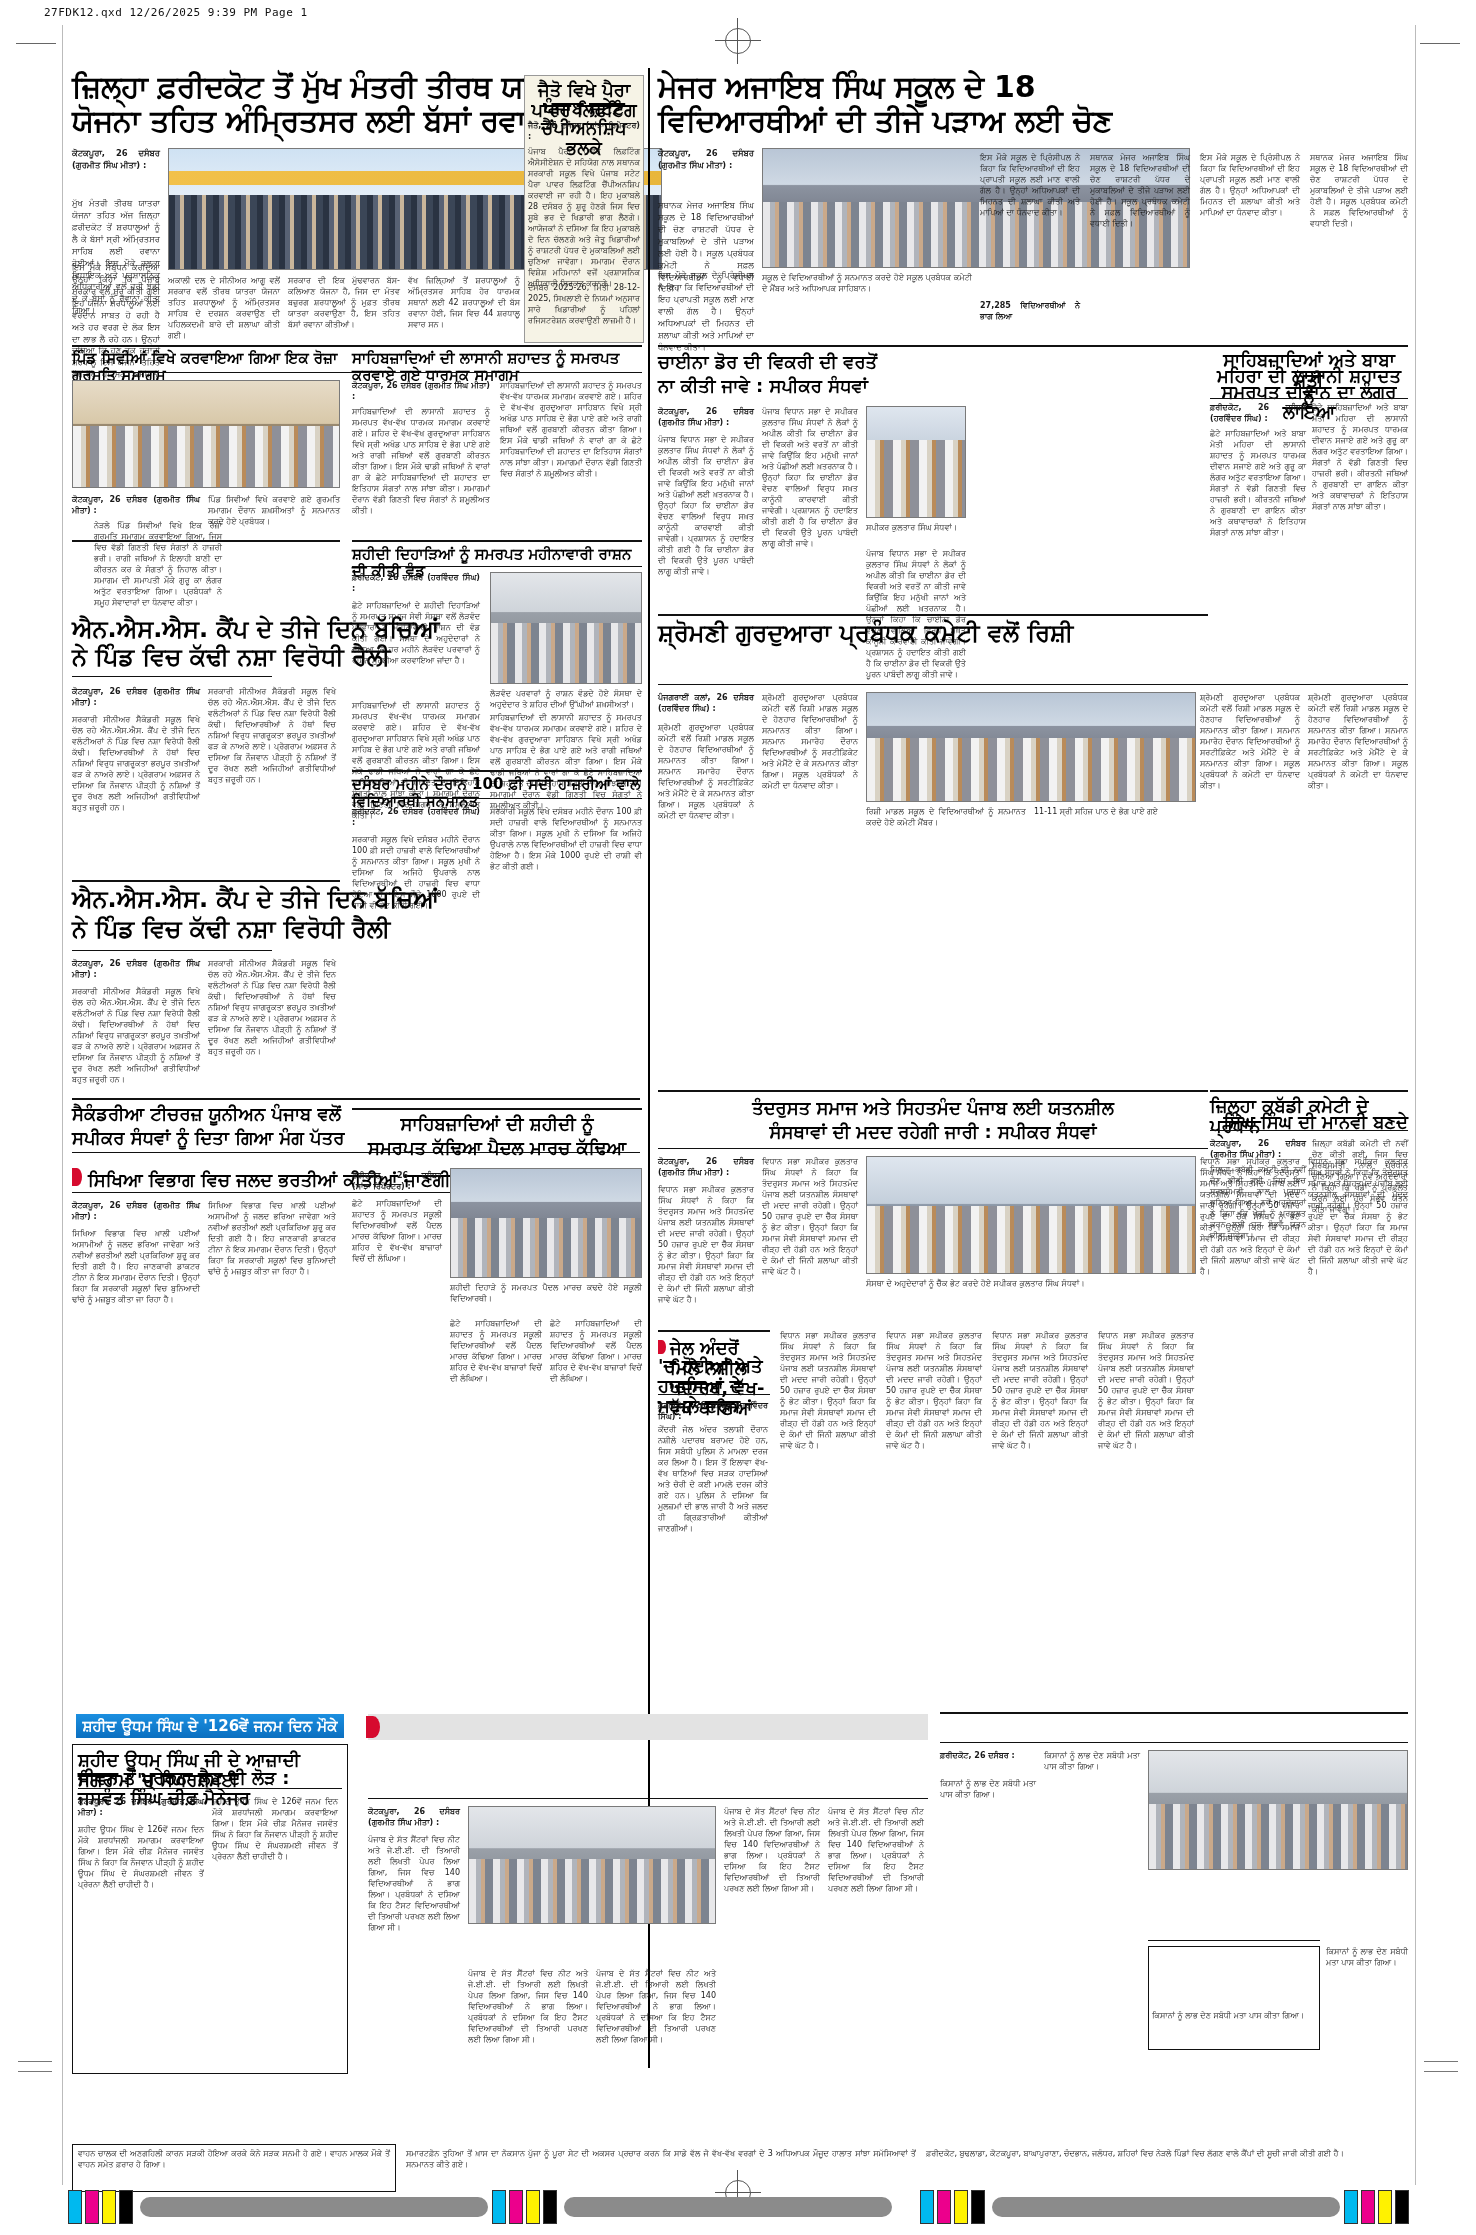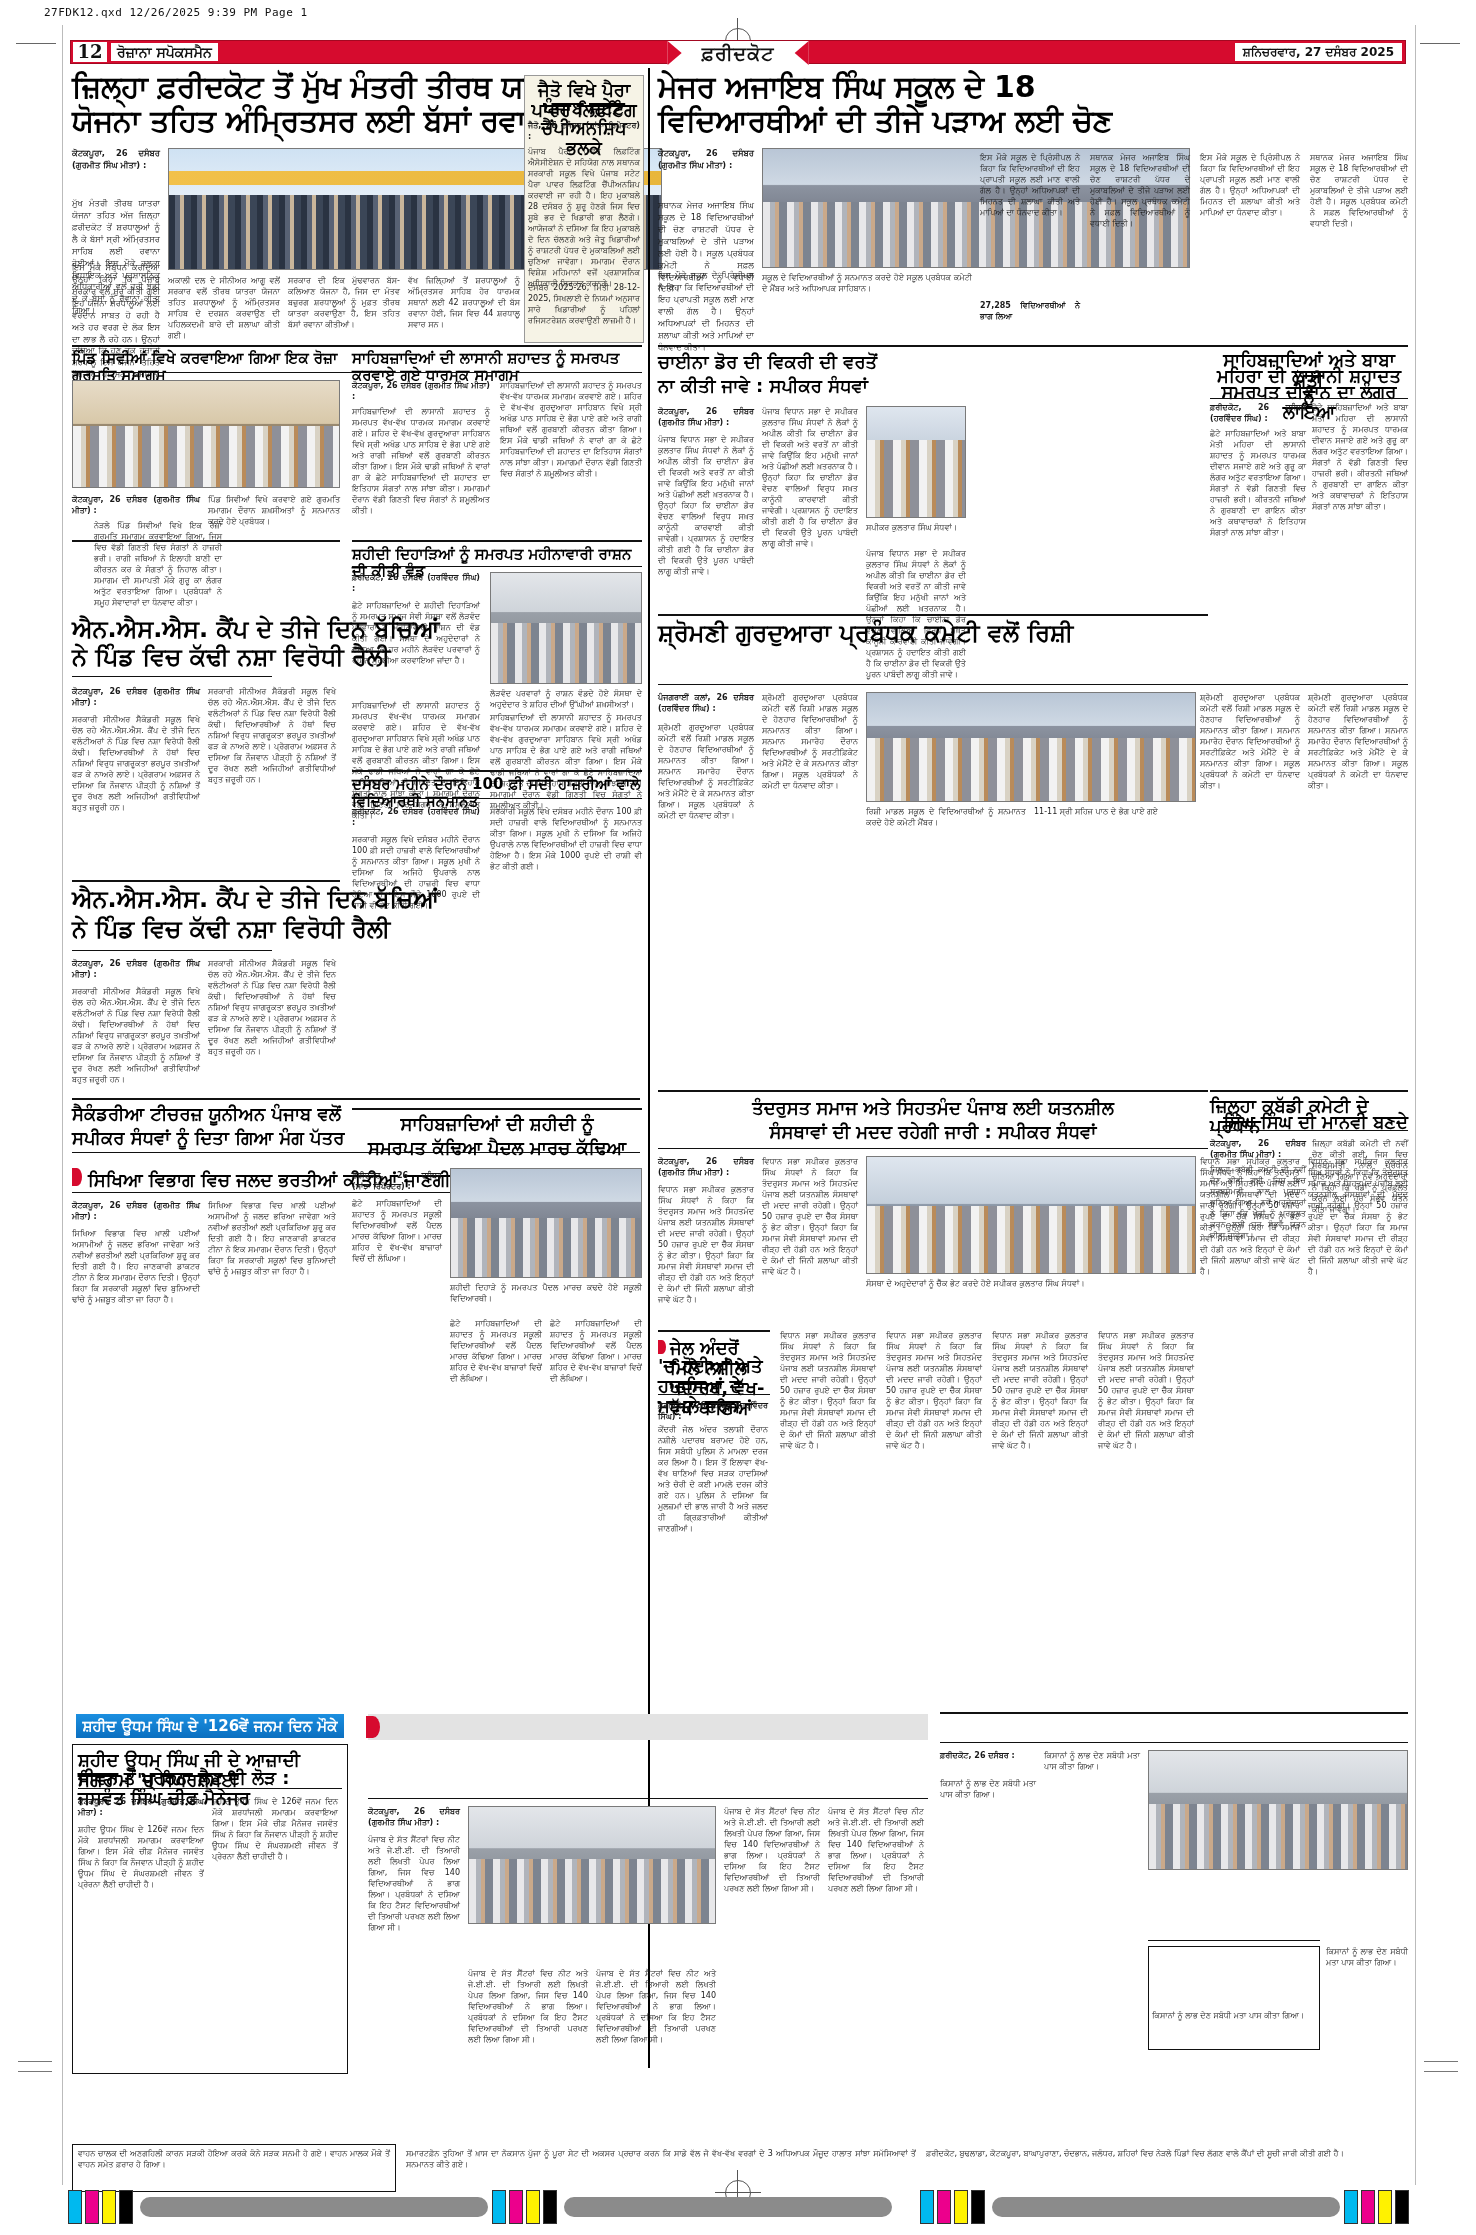--- a/index.html
+++ b/index.html
@@ -81,26 +81,20 @@
   <div class="regmark" style="left:715px;top:2170px;">
     <div class="regcirc"></div>
   </div>
   <div class="cornermark" style="left:16px;top:43px;width:40px;height:1px;"></div>
   <div class="cornermark" style="left:1420px;top:43px;width:40px;height:1px;"></div>
   <div class="edgemark" style="left:18px;top:2061px;"></div>
   <div class="edgemark" style="left:1424px;top:2061px;"></div>
 
   <div class="sheet"></div>
 
-  <div class="masthead">
-    <div class="mh-page">12</div>
-    <div class="mh-brand">ਰੋਜ਼ਾਨਾ ਸਪੋਕਸਮੈਨ</div>
-    <div class="mh-title">ਫ਼ਰੀਦਕੋਟ</div>
-    <div class="mh-date">ਸ਼ਨਿਚਰਵਾਰ, 27 ਦਸੰਬਰ 2025</div>
-  </div>
 
   <div class="col hl hl-xl" style="left:72px;top:70px;width:590px;">ਜ਼ਿਲ੍ਹਾ ਫ਼ਰੀਦਕੋਟ ਤੋਂ ਮੁੱਖ ਮੰਤਰੀ ਤੀਰਥ ਯਾਤਰਾ</div>
   <div class="col hl hl-xl" style="left:72px;top:104px;width:590px;">ਯੋਜਨਾ ਤਹਿਤ ਅੰਮ੍ਰਿਤਸਰ ਲਈ ਬੱਸਾਂ ਰਵਾਨਾ</div>
 
   <div class="col body-txt" style="left:72px;top:148px;width:88px;font-weight:bold;">ਕੋਟਕਪੂਰਾ, 26 ਦਸੰਬਰ (ਗੁਰਮੀਤ ਸਿੰਘ ਮੀਤਾ) :</div>
   <div class="col body-txt" style="left:72px;top:198px;width:88px;">ਮੁੱਖ ਮੰਤਰੀ ਤੀਰਥ ਯਾਤਰਾ ਯੋਜਨਾ ਤਹਿਤ ਅੱਜ ਜ਼ਿਲ੍ਹਾ ਫ਼ਰੀਦਕੋਟ ਤੋਂ ਸ਼ਰਧਾਲੂਆਂ ਨੂੰ ਲੈ ਕੇ ਬੱਸਾਂ ਸ੍ਰੀ ਅੰਮ੍ਰਿਤਸਰ ਸਾਹਿਬ ਲਈ ਰਵਾਨਾ ਹੋਈਆਂ। ਇਸ ਮੌਕੇ ਹਲਕਾ ਵਿਧਾਇਕ ਅਤੇ ਪ੍ਰਸ਼ਾਸਨਿਕ ਅਧਿਕਾਰੀਆਂ ਵਲੋਂ ਹਰੀ ਝੰਡੀ ਦੇ ਕੇ ਬੱਸਾਂ ਨੂੰ ਰਵਾਨਾ ਕੀਤਾ ਗਿਆ।</div>
   <div class="col body-txt" style="left:72px;top:262px;width:88px;">ਇਸ ਮੌਕੇ ਸੰਬੋਧਨ ਕਰਦਿਆਂ ਉਨ੍ਹਾਂ ਕਿਹਾ ਕਿ ਪੰਜਾਬ ਸਰਕਾਰ ਵਲੋਂ ਸ਼ੁਰੂ ਕੀਤੀ ਗਈ ਇਹ ਯੋਜਨਾ ਸ਼ਰਧਾਲੂਆਂ ਲਈ ਵਰਦਾਨ ਸਾਬਤ ਹੋ ਰਹੀ ਹੈ ਅਤੇ ਹਰ ਵਰਗ ਦੇ ਲੋਕ ਇਸ ਦਾ ਲਾਭ ਲੈ ਰਹੇ ਹਨ। ਉਨ੍ਹਾਂ ਦਸਿਆ ਕਿ ਹੁਣ ਤਕ ਹਜ਼ਾਰਾਂ ਸ਼ਰਧਾਲੂ ਇਸ ਯੋਜਨਾ ਤਹਿਤ ਵੱਖ-ਵੱਖ ਧਾਰਮਕ ਅਸਥਾਨਾਂ ਦੇ ਦਰਸ਼ਨ ਕਰ ਚੁੱਕੇ ਹਨ।</div>
 
   <div class="photo ph-sky" style="left:168px;top:148px;width:494px;height:122px;">
     <div class="ph-people"></div>

